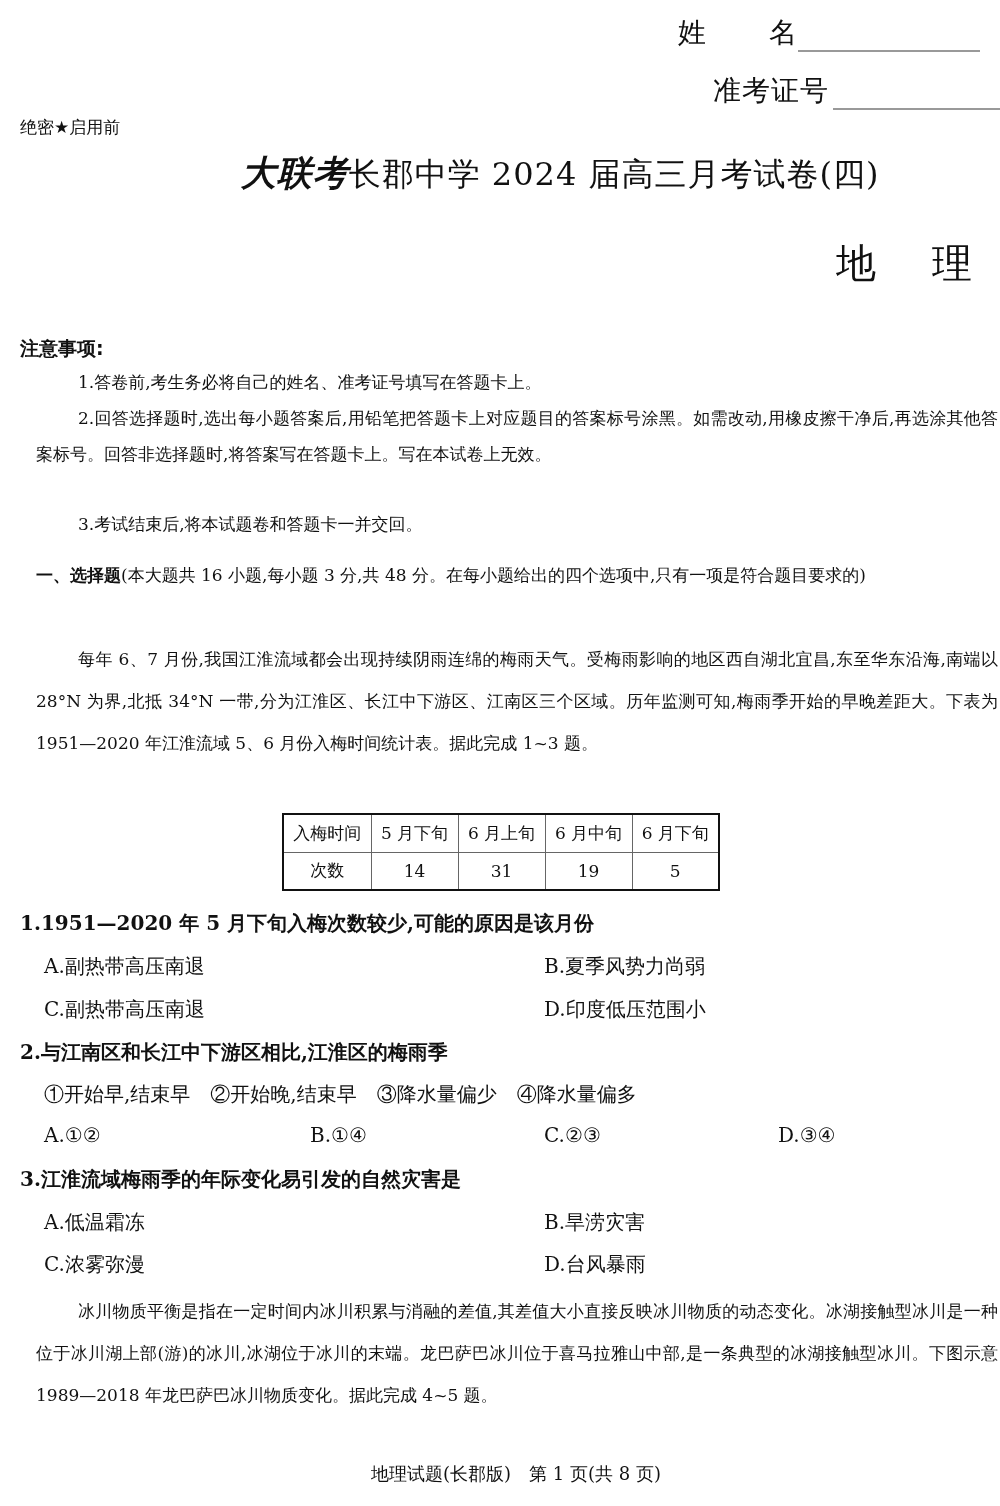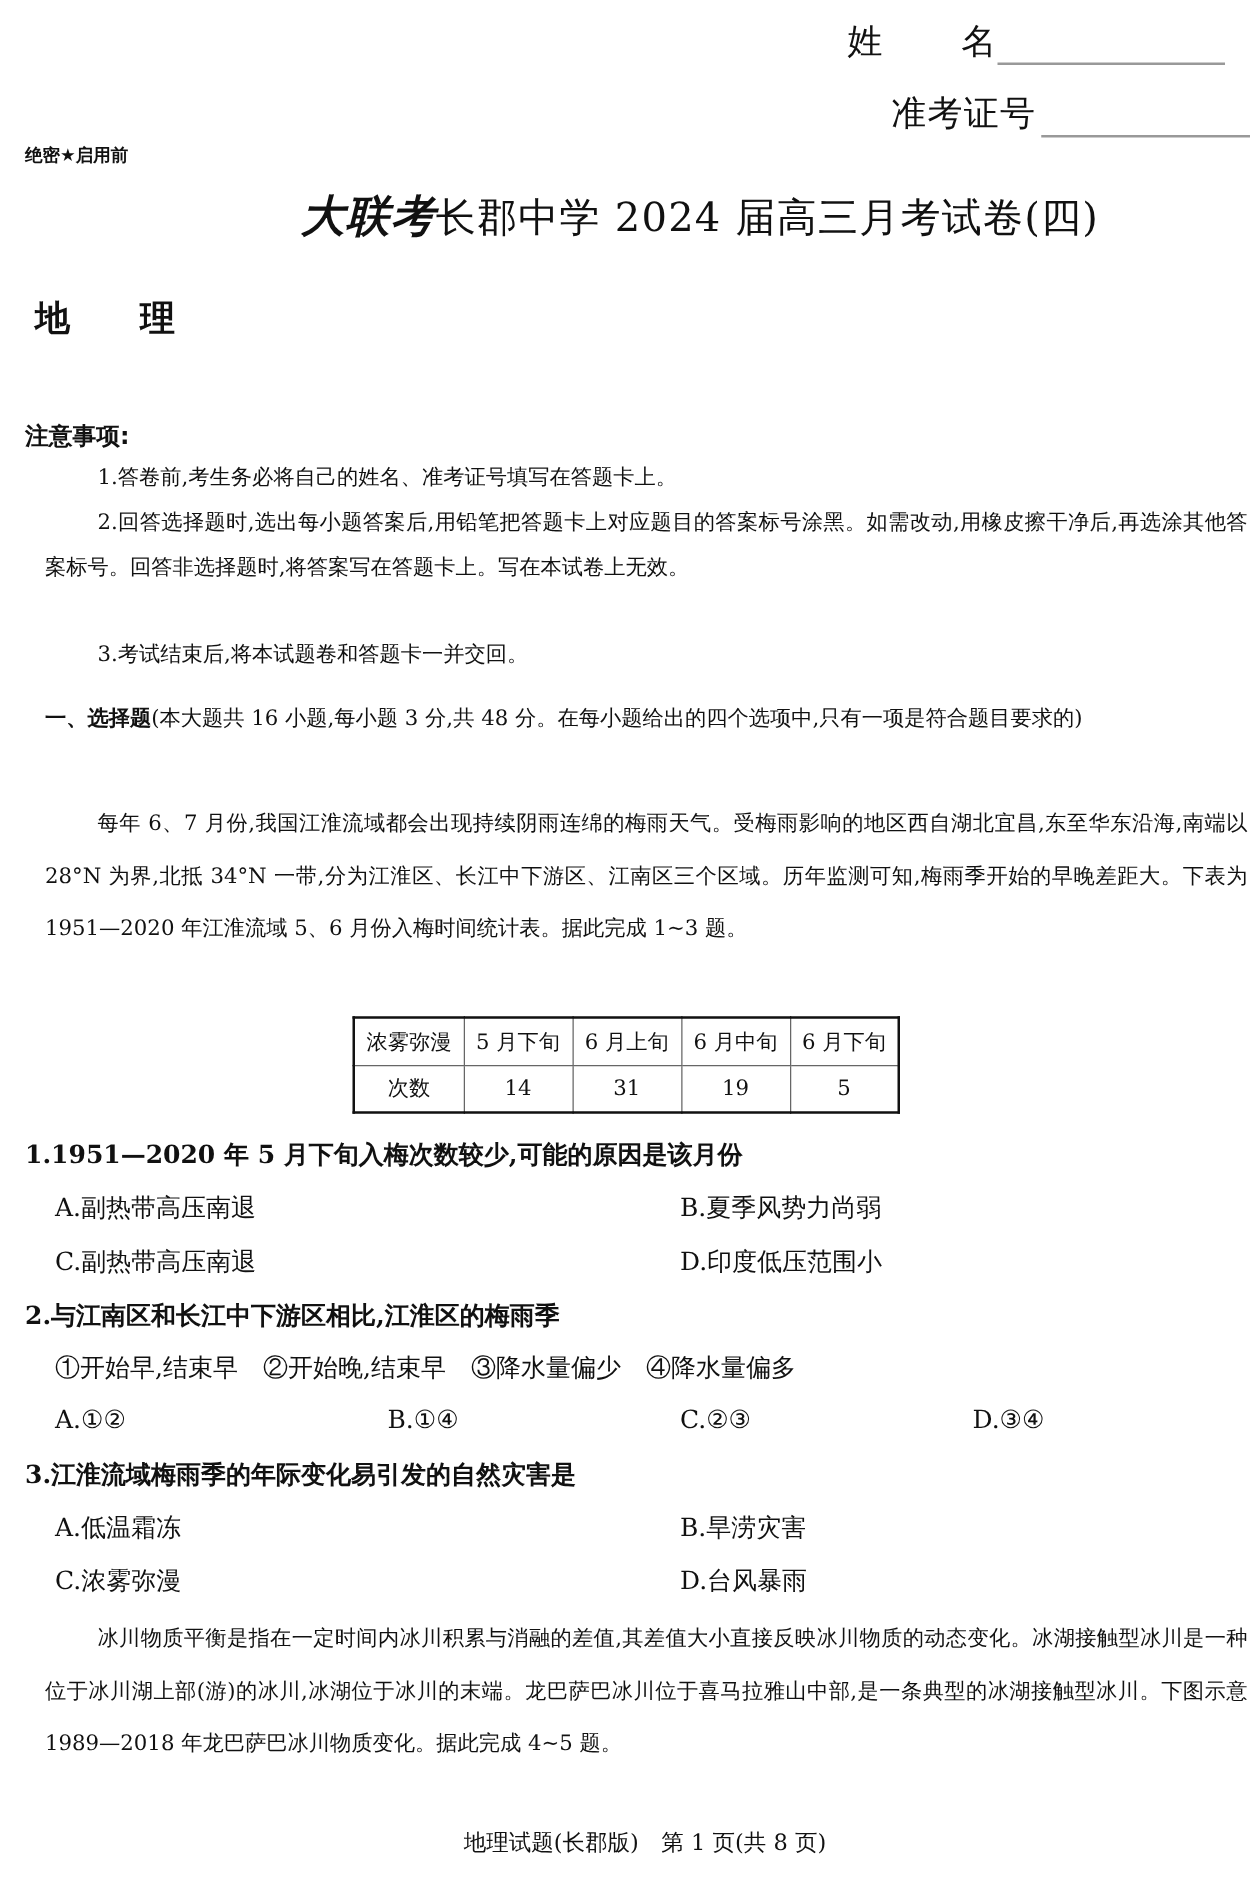--- a/index.html
+++ b/index.html
@@ -8,24 +8,24 @@
       position: relative;
       font-family: "DejaVu Serif", "Liberation Serif", serif;
       color: #111;
       overflow: hidden;
     }
     .abs { position: absolute; }
     .field-row { position: absolute; left: 678px; display: flex; align-items: flex-end; }
     .field-label { font-size: 28px; letter-spacing: 1px; }
     .field-label.spread { width: 120px; display: flex; justify-content: space-between; }
     .field-line { width: 182px; border-bottom: 2px solid #999; height: 30px; margin-left: 0; }
-    .secret { left: 20px; top: 116px; font-family: "DejaVu Sans", sans-serif; font-weight: bold; font-size: 14px; }
+    .secret { left: 20px; top: 116px; font-family: "DejaVu Sans", sans-serif; font-weight: normal; font-size: 17px; }
     .title-line { left: 180px; top: 150px; width: 760px; text-align: center; font-size: 32px; letter-spacing: 1px; }
     .title-line .brand { font-weight: bold; font-style: italic; font-size: 35px; }
-    .subject { left: 0; top: 236px; width: 1000px; text-align: left; font-family: "DejaVu Sans", sans-serif; font-weight: bold; font-size: 28px; word-spacing: 50px; }
+    .subject { left: 0; top: 236px; width: 1000px; text-align: right; font-family: "DejaVu Sans", sans-serif; font-weight: normal; font-size: 40px; word-spacing: 50px; }
     .subject span { margin: 0 28px; }
     .notice-head { left: 20px; top: 336px; font-family: "DejaVu Sans", sans-serif; font-weight: bold; font-size: 19px; }
     .para { position: absolute; left: 36px; width: 962px; font-size: 17px; line-height: 36px; text-align: justify; }
     .indent { text-indent: 42px; }
     .sec-head { font-family: Liberation Serif, serif; font-weight: bold; }
     table.stats {
       position: absolute; left: 282px; top: 813px;
       border-collapse: collapse; border: 2px solid #111;
       font-size: 17px;
     }
@@ -70,21 +70,21 @@
 
 <div class="para" style="top:554px; line-height:42px;">
   <span class="sec-head">一、选择题</span><span>(本大题共 16 小题,每小题 3 分,共 48 分。在每小题给出的四个选项中,只有一项是符合题目要求的)</span>
 </div>
 
 <div class="para indent" style="top:638px; line-height:42px;">每年 6、7 月份,我国江淮流域都会出现持续阴雨连绵的梅雨天气。受梅雨影响的地区西自湖北宜昌,东至华东沿海,南端以 28°N 为界,北抵 34°N 一带,分为江淮区、长江中下游区、江南区三个区域。历年监测可知,梅雨季开始的早晚差距大。下表为 1951—2020 年江淮流域 5、6 月份入梅时间统计表。据此完成 1~3 题。</div>
 
 <table class="stats">
   <tbody>
       <tr>
-    <td class="c0">浓雾弥漫</td>
+    <td class="c0">入梅时间</td>
     <td class="cx">5 月下旬</td>
     <td class="cx">6 月上旬</td>
     <td class="cx">6 月中旬</td>
     <td class="cx">6 月下旬</td>
   </tr>
   <tr>
     <td class="c0">次数</td>
     <td>14</td>
     <td>31</td>
     <td>19</td>

